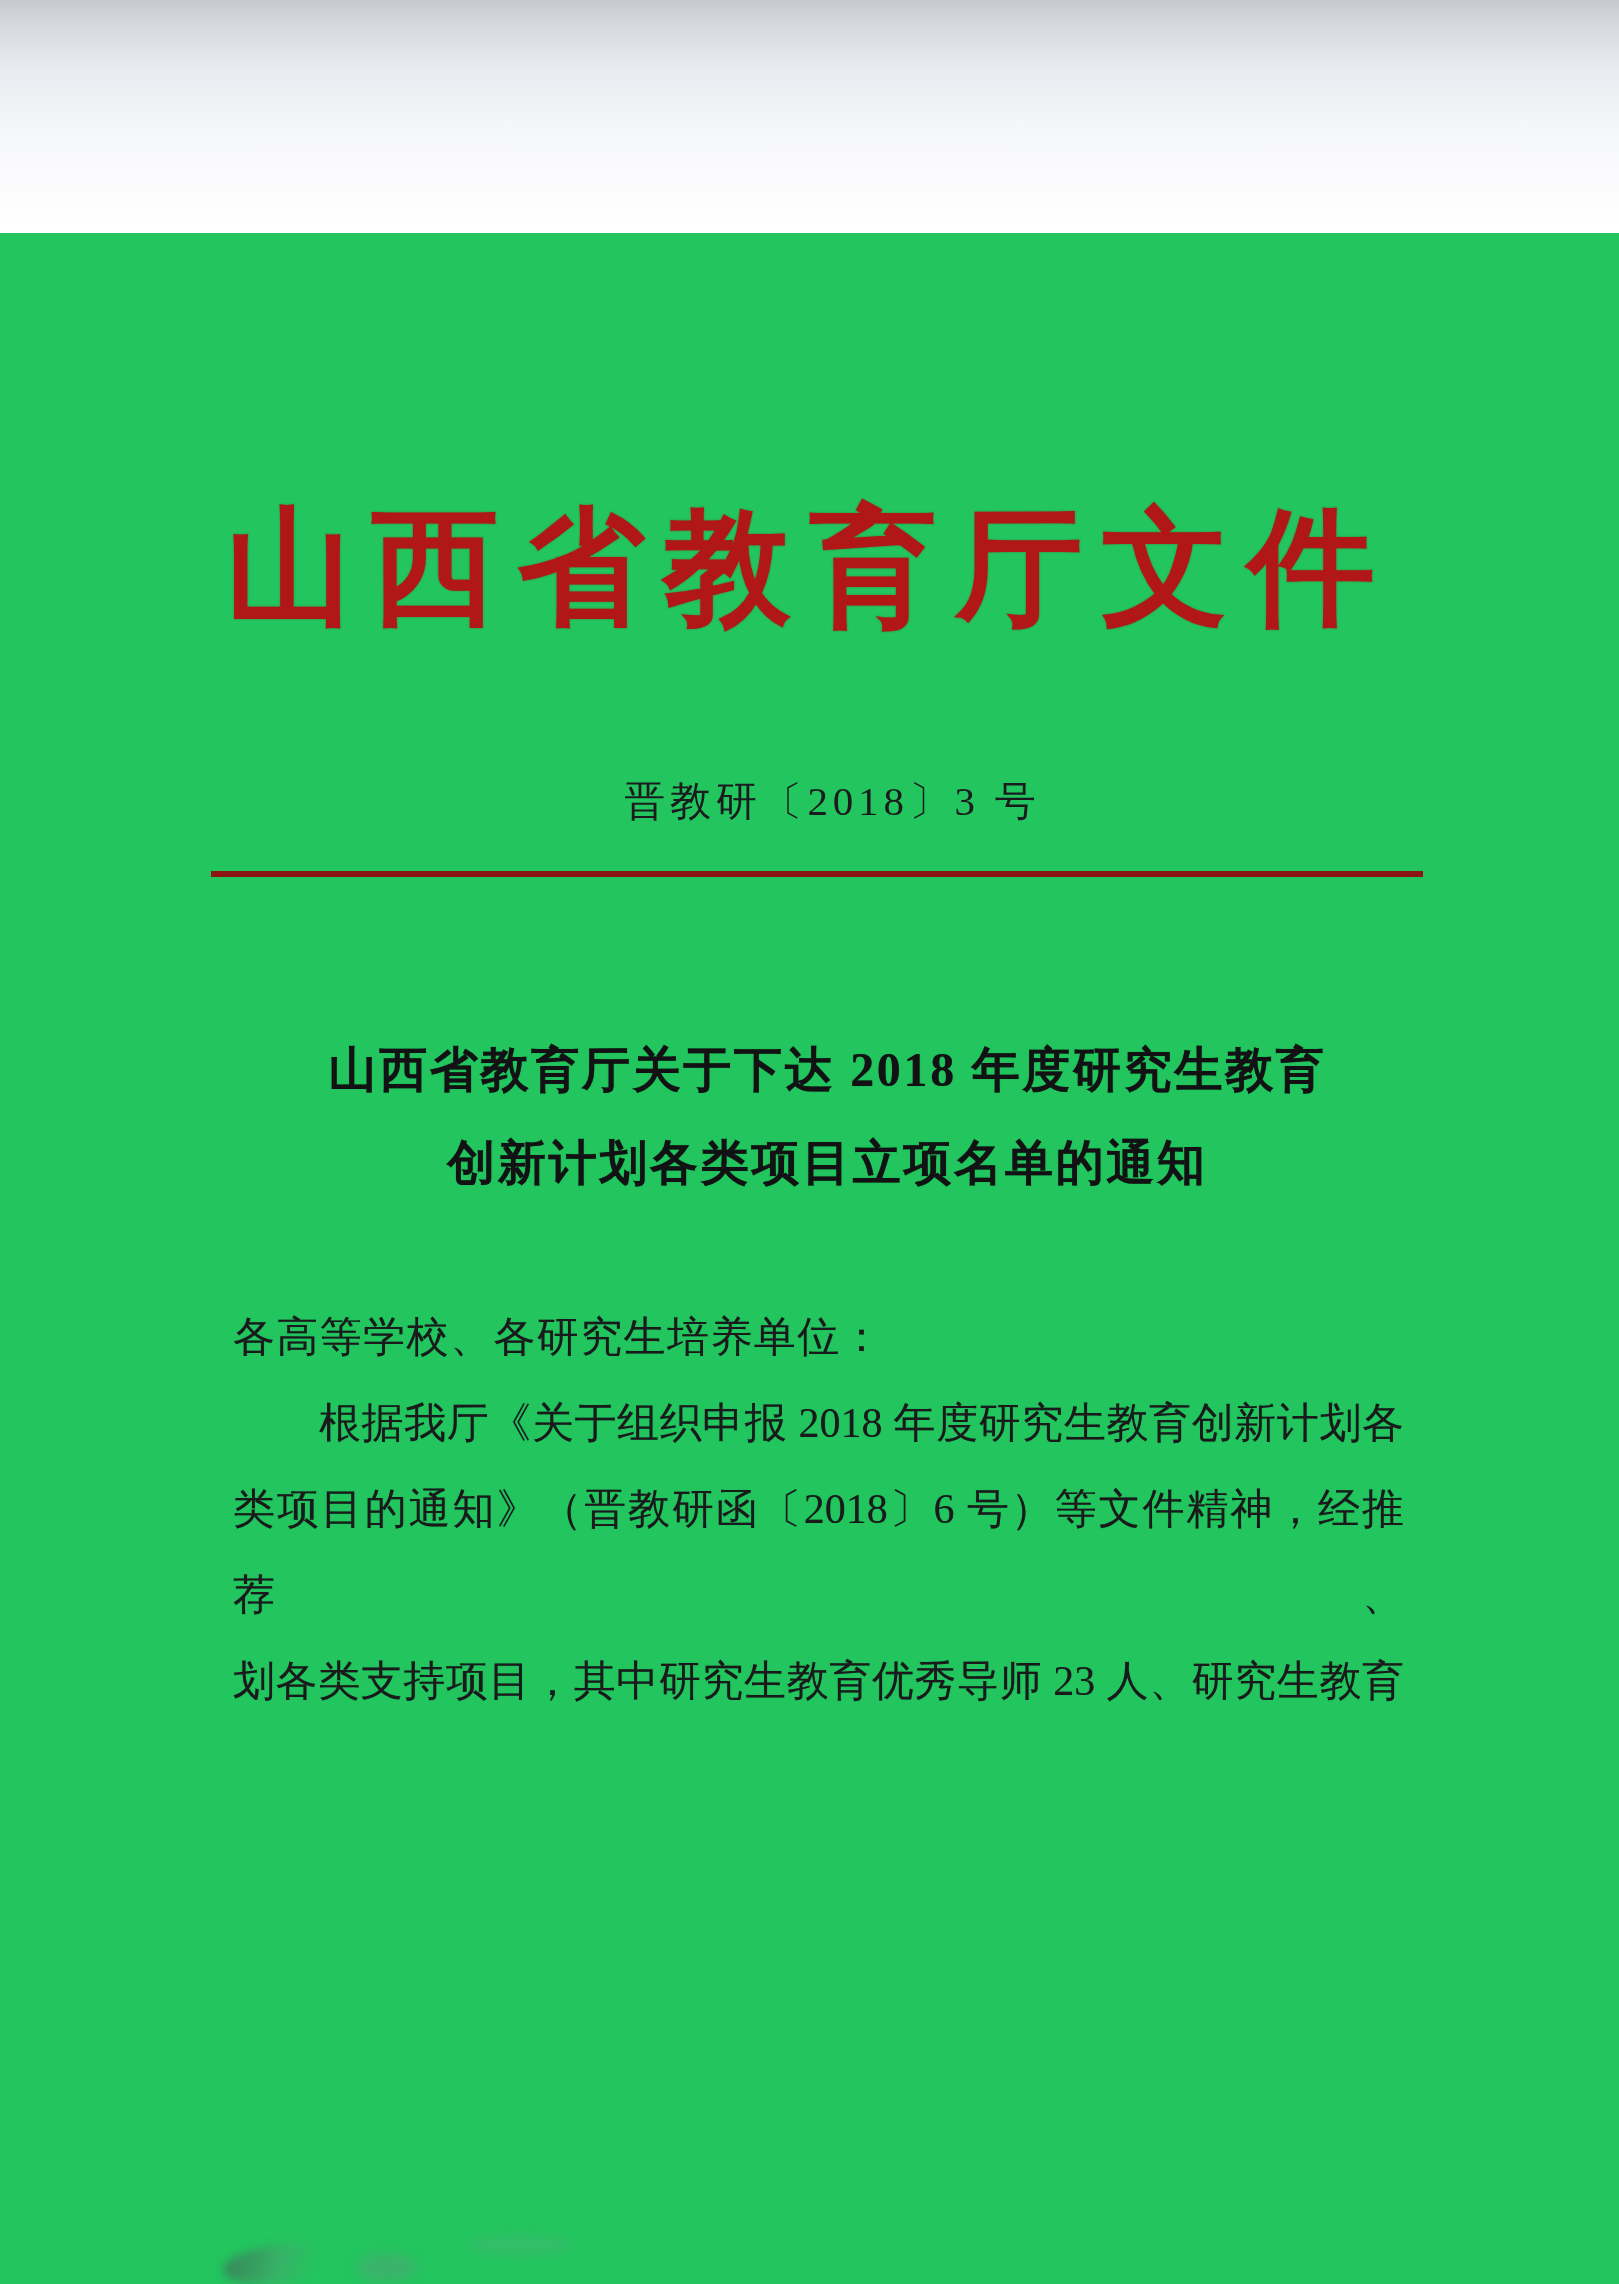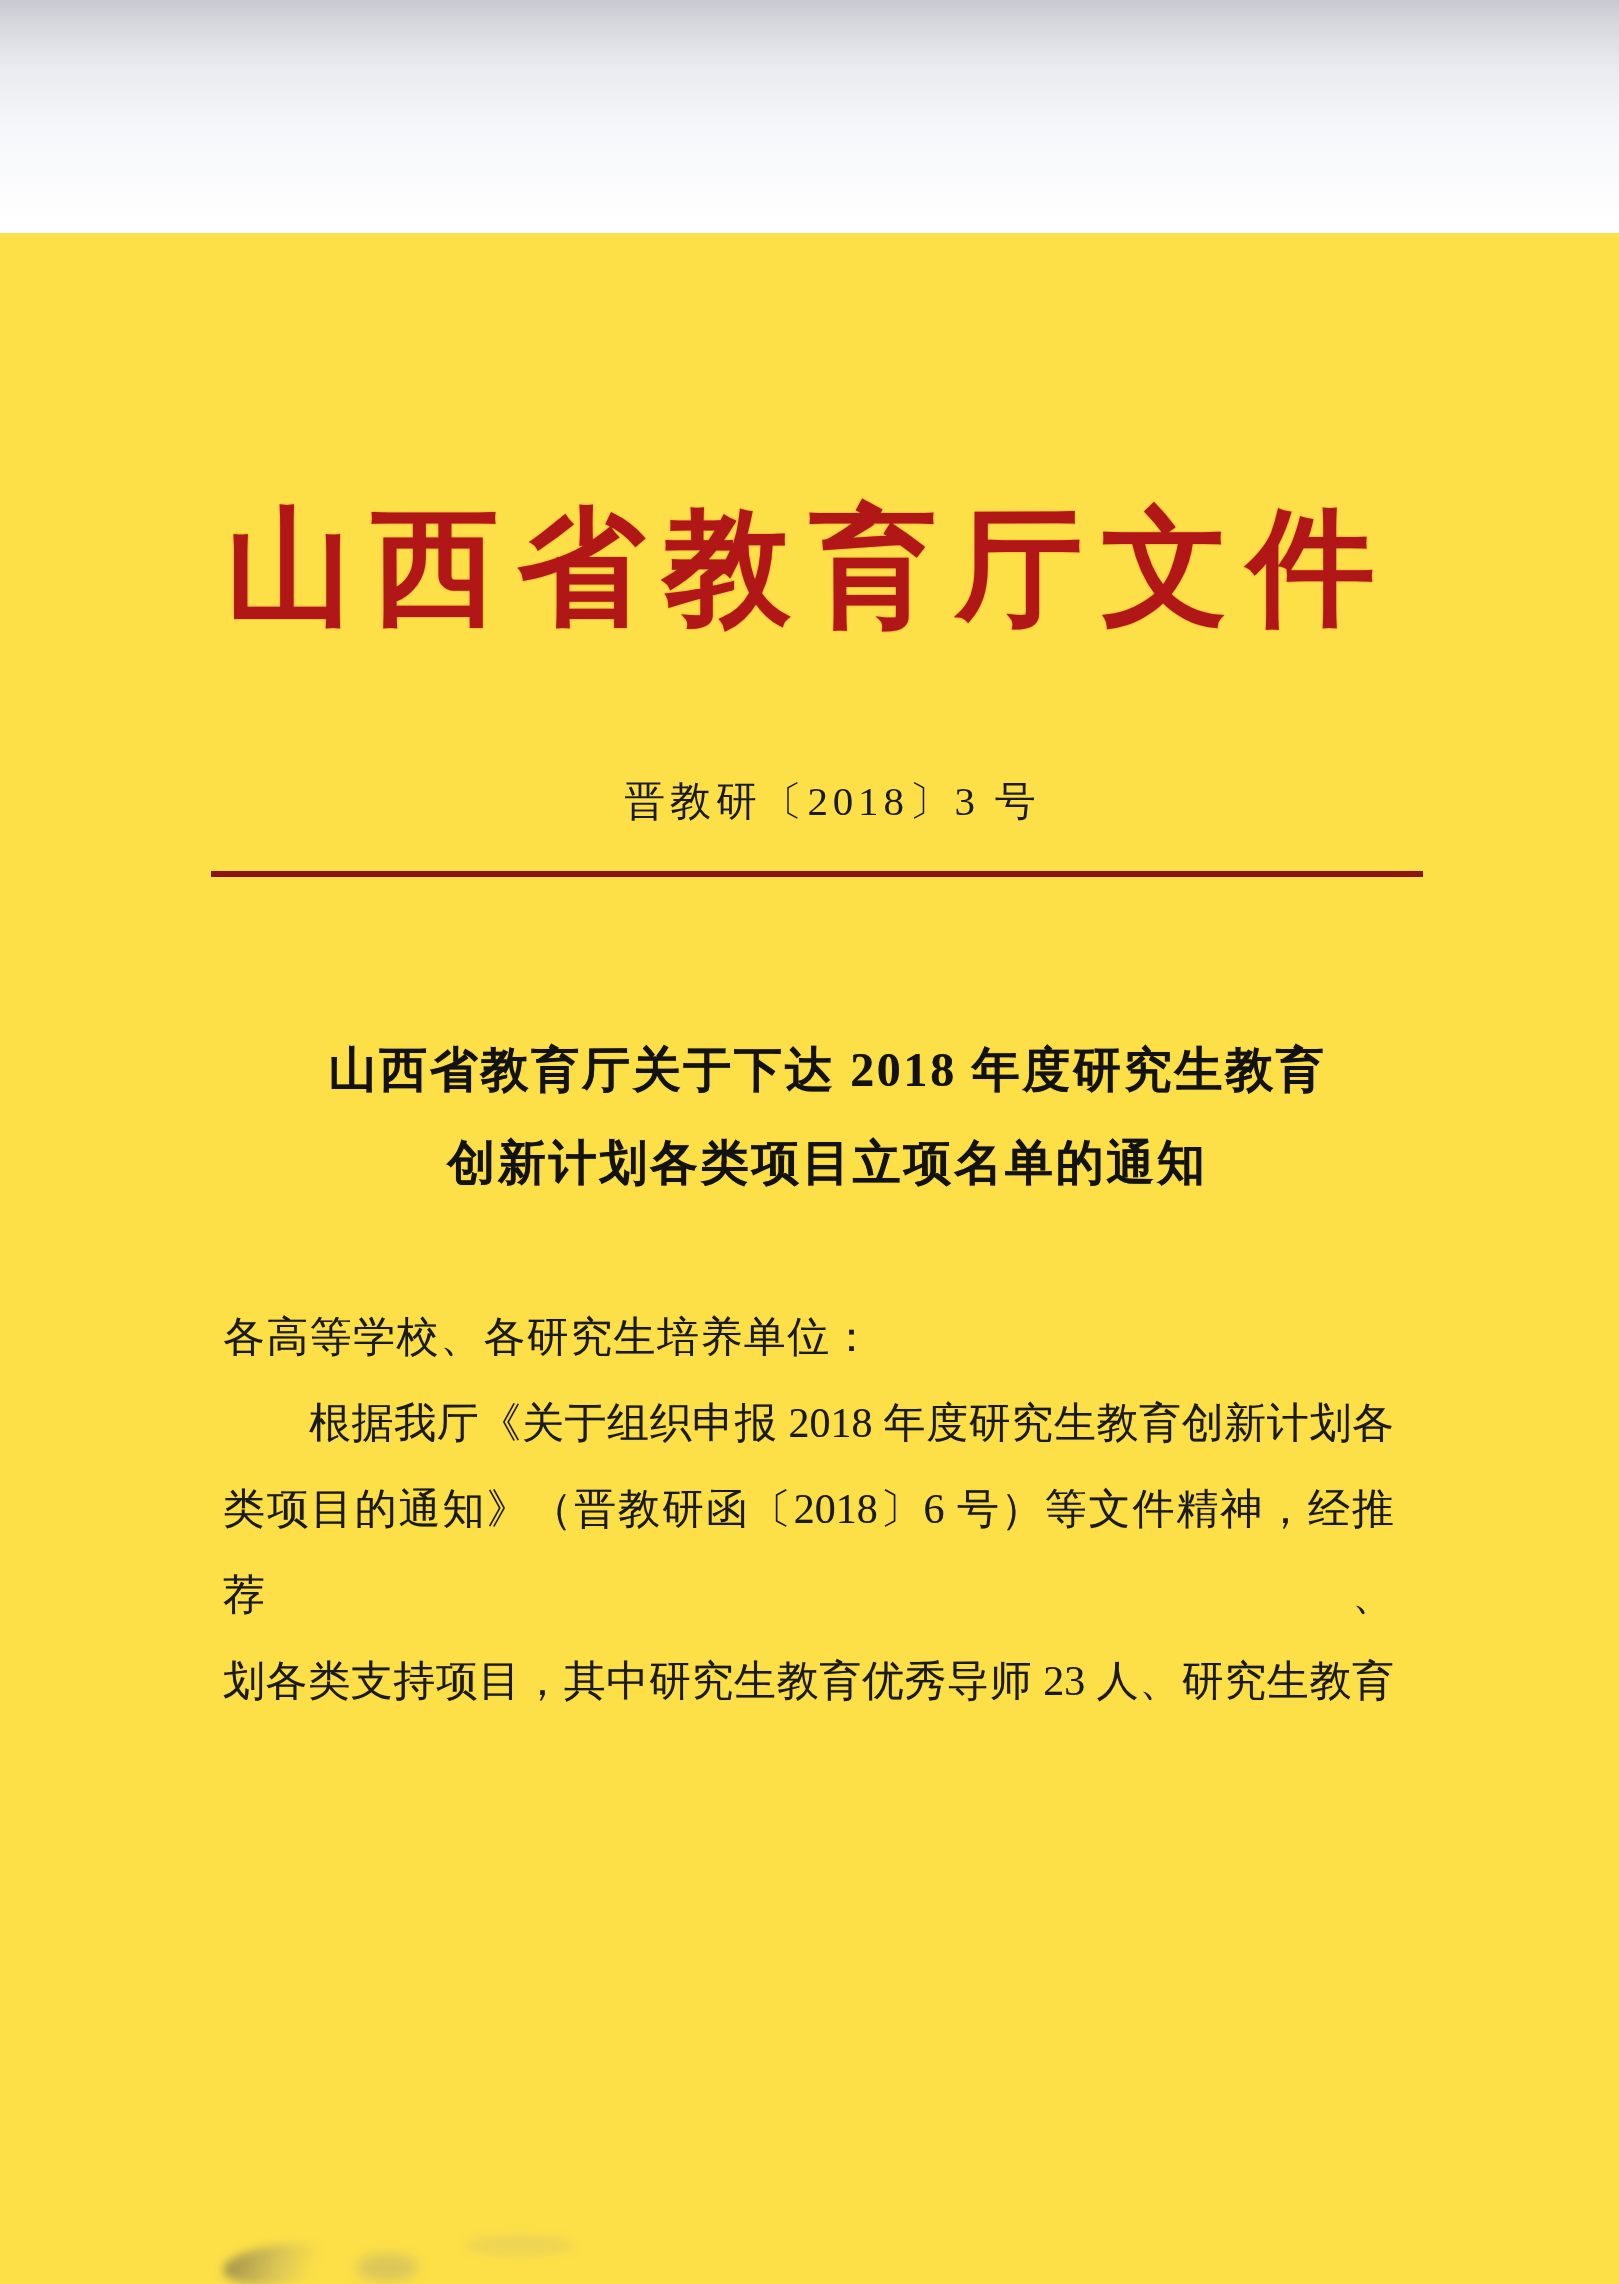--- a/index.html
+++ b/index.html
@@ -11,21 +11,21 @@
     width: 1619px;
     height: 2284px;
     position: relative;
     font-family: "Liberation Serif", "DejaVu Serif", serif;
   }
   .page {
     position: absolute;
     left: 0; top: 0;
     width: 1619px;
     height: 2284px;
-    background: #fde047;
+    background: #22c55e;
     overflow: hidden;
   }
   
   .scan-top {
     position: absolute;
     top: 0; left: 0;
     width: 100%;
     height: 233px;
     background: linear-gradient(180deg,
       #c8c9d0 0px,
@@ -79,21 +79,21 @@
     font-size: 48px;
     line-height: 93px;
     color: #121214;
     letter-spacing: 2.7px;
     transform: translateX(18px);
     text-shadow: 0 0 0.7px rgba(0,0,0,0.5);
   }
   .body-block {
     position: absolute;
     top: 1294px;
-    left: 223px;
+    left: 233px;
     width: 1171px;
     font-size: 42px;
     line-height: 86px;
     color: #1a1a1d;
     text-shadow: 0 0 0.7px rgba(0,0,0,0.35);
   }
   .salutation {
     text-align: left;
     letter-spacing: 1.4px;
   }

